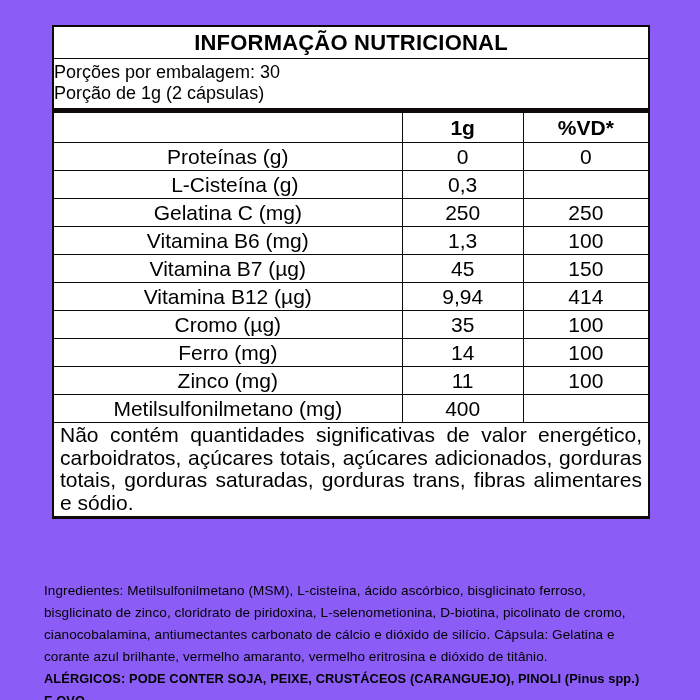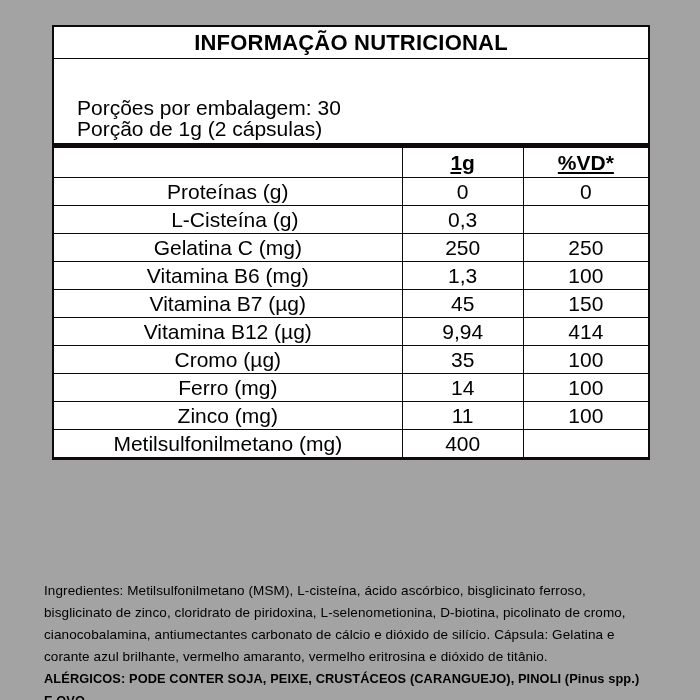--- a/index.html
+++ b/index.html
@@ -9,21 +9,21 @@
     width: 700px;
     height: 700px;
     font-family: "Liberation Sans", "DejaVu Sans", sans-serif;
     color: #000000;
     -webkit-font-smoothing: antialiased;
   }
   .stage {
     position: relative;
     width: 700px;
     height: 700px;
-    background: #a3a3a3;
+    background: #8b5cf6;
     overflow: hidden;
   }
   
   .label-box {
     position: absolute;
     left: 52px;
     top: 25px;
     width: 598px;
     box-sizing: border-box;
     border: 2px solid #0f0a0a;
@@ -32,43 +32,42 @@
   .title-row {
     font-size: 22px;
     line-height: 24px;
     font-weight: bold;
     text-align: center;
     padding: 4px 0 3px 0;
     border-bottom: 1.5px solid #0f0a0a;
     letter-spacing: 0.2px;
   }
   .servings {
-    font-size: 21px;
+    font-size: 18px;
     line-height: 21px;
-    padding: 3px 7px 4px 23px;
+    padding: 3px 7px 4px 0;
     border-bottom: 5px solid #0f0a0a;
-    margin-top: 35px;
   }
   table.nutrients {
     width: 100%;
     border-collapse: collapse;
     table-layout: fixed;
     font-size: 21px;
   }
   table.nutrients col.c-label  { width: 58.6%; }
   table.nutrients col.c-amount { width: 20.4%; }
   table.nutrients col.c-vd     { width: 21.0%; }
   table.nutrients th, table.nutrients td {
     border-bottom: 1.5px solid #0f0a0a;
     padding: 0 6px;
     height: 27px;
     overflow: hidden;
     white-space: nowrap;
   }
-  table.nutrients th { height: 29px; font-weight: bold; text-decoration: underline; }
+  table.nutrients th { height: 29px; font-weight: bold; }
   .cell-label { text-align: center; }
   .cell-amount, .cell-vd {
     text-align: center;
     border-left: 1.5px solid #0f0a0a;
   }
   tr.sub .cell-label { padding-left: 20px; }
   .note-row {
     font-size: 21px;
     line-height: 22.6px;
     padding: 1px 6px 2px 6px;
@@ -170,20 +169,21 @@
         <td class="cell-vd">100</td>
       </tr>
       <tr>
         <td class="cell-label">Metilsulfonilmetano (mg)</td>
         <td class="cell-amount">400</td>
         <td class="cell-vd"></td>
       </tr>
     </tbody>
       </table>
 
+    <div class="note-row">Não contém quantidades significativas de valor energético, carboidratos, açúcares totais, açúcares adicionados, gorduras totais, gorduras saturadas, gorduras trans, fibras alimentares e sódio.</div>
 
 
   </div>
 
   <div class="below">
     <div class="ingredients"><b>Ingredientes:</b><span> Metilsulfonilmetano (MSM), L-cisteína, ácido ascórbico, bisglicinato ferroso, bisglicinato de zinco, cloridrato de piridoxina, L-selenometionina, D-biotina, picolinato de cromo, cianocobalamina, antiumectantes carbonato de cálcio e dióxido de silício. Cápsula: Gelatina e corante azul brilhante, vermelho amaranto, vermelho eritrosina e dióxido de titânio.</span></div>
     <div class="allergens">
       <div>ALÉRGICOS: PODE CONTER SOJA, PEIXE, CRUSTÁCEOS (CARANGUEJO), PINOLI (Pinus spp.) E OVO.</div>
 
     </div>

